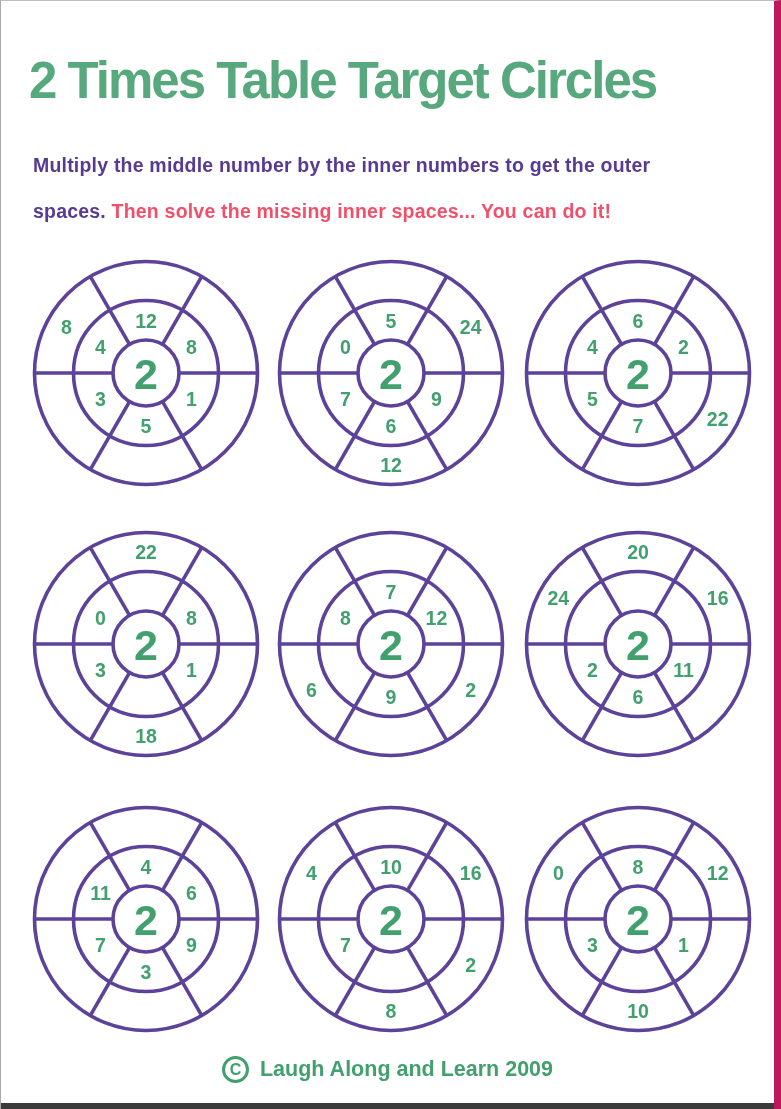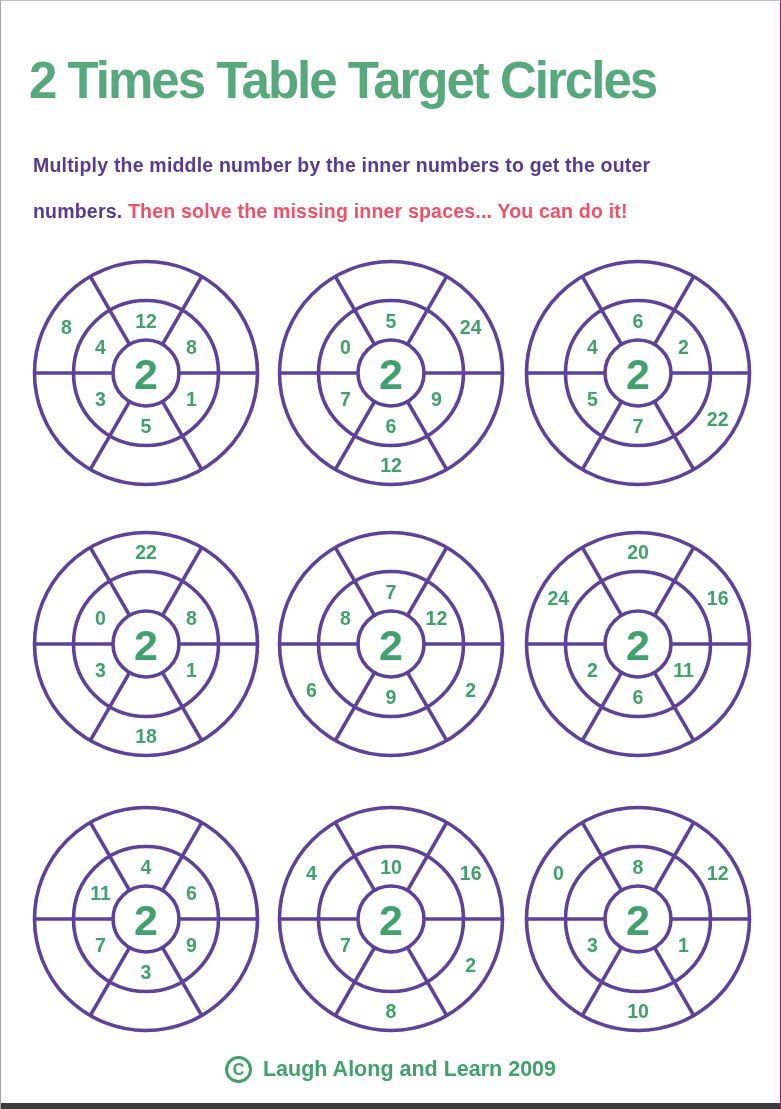--- a/index.html
+++ b/index.html
@@ -8,21 +8,21 @@
     width: 781px; height: 1109px;
     background: #ffffff;
     font-family: "Liberation Sans", sans-serif;
     position: relative;
     overflow: hidden;
   }
   .page {
     position: absolute; inset: 0;
     background: #ffffff;
     border-left: 1px solid #a8a8a8;
-    border-right: 1px solid #be185d;
+    border-right: 7px solid #be185d;
     border-top: 1px solid #bdbdbd;
   }
   .title {
     position: absolute;
     top: 50px; left: 28px; width: 726px;
     margin: 0;
     font-size: 51px;
     font-weight: bold;
     letter-spacing: -2px;
     color: var(--green-title);
@@ -67,21 +67,21 @@
 
 <div class="page">
 
   <h1 class="title">2 Times Table Target Circles</h1>
 
   <div class="instructions">
     <div>
       <span class="ins-purple">Multiply the middle number by the inner numbers to get the outer</span>
     </div>
     <div>
-      <span class="ins-purple">numbers.</span>
+      <span class="ins-purple">spaces.</span>
       <span class="ins-red">Then solve the missing inner spaces... You can do it!</span>
     </div>
   </div>
 
   <div id="circles-grid">
       <svg width="232" height="232" viewBox="0 0 232 232" class="target-circle" style="left: 29px; top: 256px;">
         <circle cx="116" cy="116" r="111.5" fill="none" stroke="#5c4299" stroke-width="3.6"></circle>
         <circle cx="116" cy="116" r="72.5" fill="none" stroke="#5c4299" stroke-width="3.6"></circle>
         <circle cx="116" cy="116" r="33" fill="none" stroke="#5c4299" stroke-width="3.6"></circle>
         <line x1="149" y1="116" x2="227.5" y2="116" stroke="#5c4299" stroke-width="3.6"></line>

